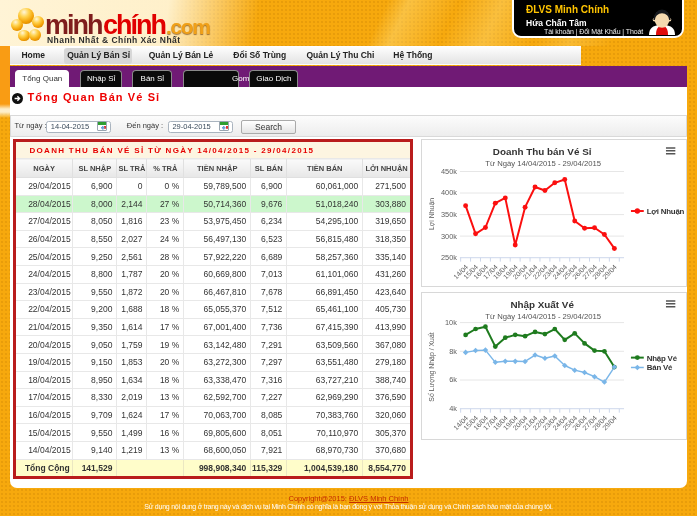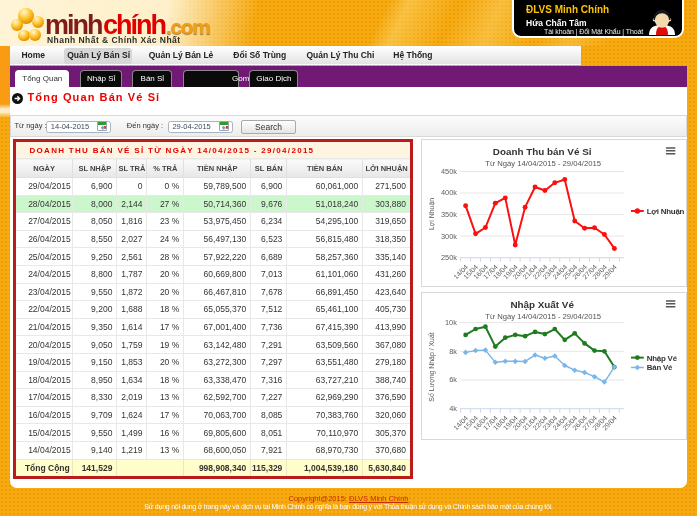--- a/index.html
+++ b/index.html
@@ -329,21 +329,21 @@
           <td>68,970,730</td>
           <td>370,680</td>
         </tr>
     <tr class="tot">
           <td>Tổng Cộng</td>
           <td>141,529</td>
           <td colspan="2"></td>
           <td>998,908,340</td>
           <td>115,329</td>
           <td>1,004,539,180</td>
-          <td>5,630,840</td>
+          <td>8,554,770</td>
         </tr>
   </tbody>
     </table>
 </div>
 
 <svg class="chart" style="left:421px;top:139px;" width="266" height="148" viewBox="0 0 266 148">
 <text x="121" y="15.5" text-anchor="middle" class="ctitle">Doanh Thu bán Vé Sỉ</text>
 <text x="122" y="26.5" text-anchor="middle" class="csub">Từ Ngày 14/04/2015 - 29/04/2015</text>
 <g stroke="#555" stroke-width="1.5">
       <path d="M246.5 8 h9.5 M246.5 11 h9.5 M246.5 14 h9.5" fill="none"></path>

